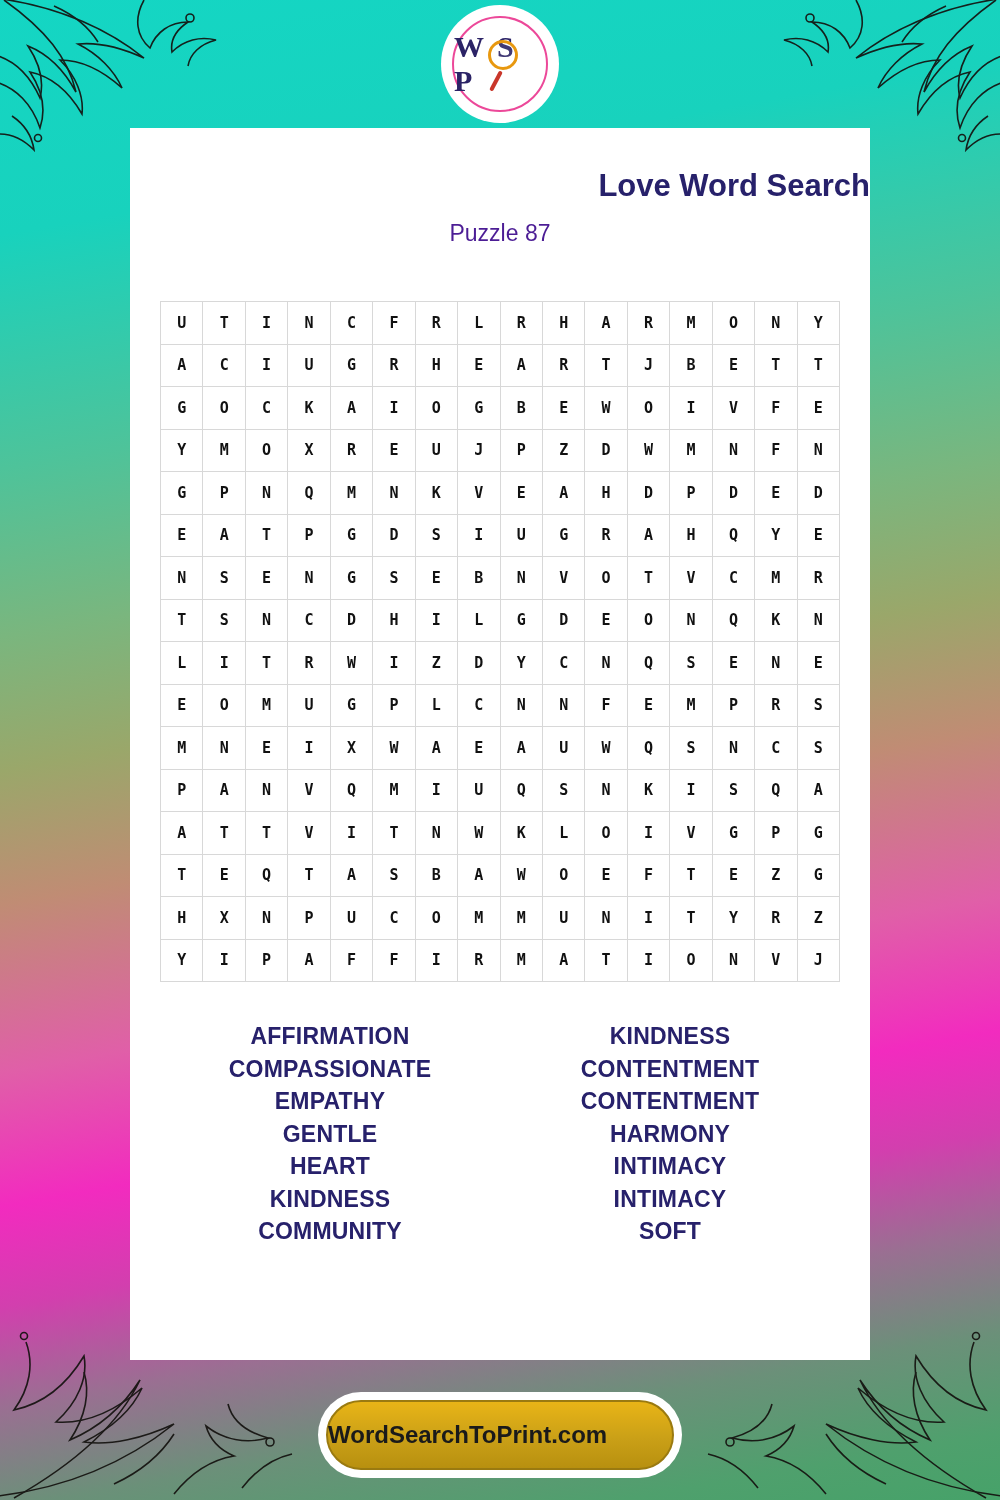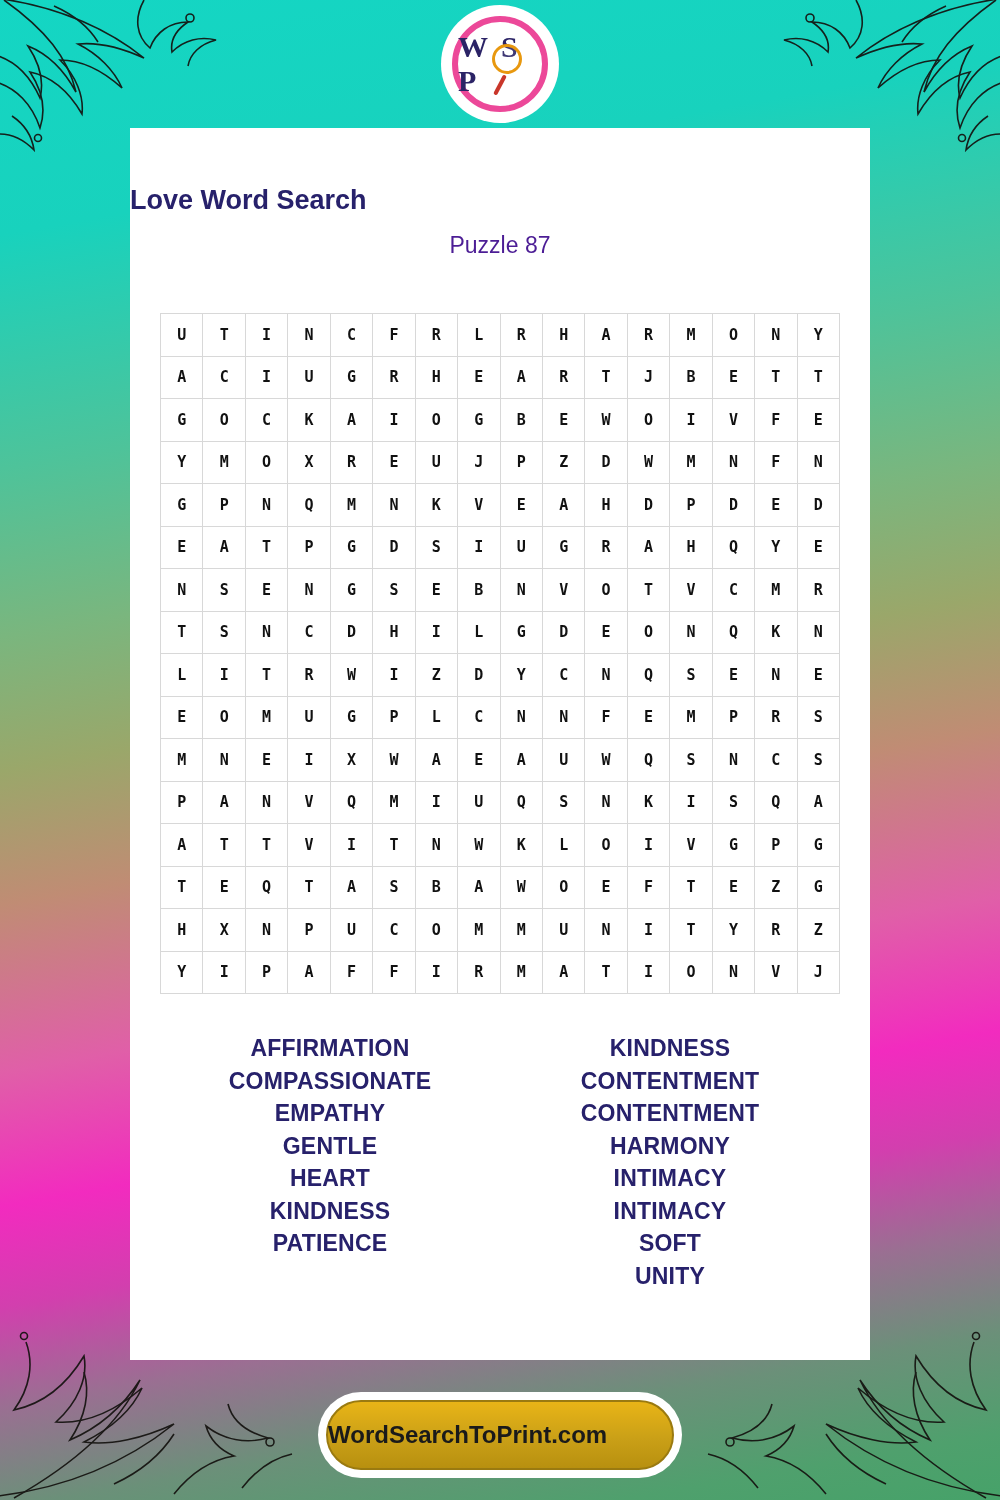--- a/index.html
+++ b/index.html
@@ -46,21 +46,21 @@
     width: 112px; height: 112px;
     border-radius: 50%;
     background: #ffffff;
     box-shadow: 0 0 0 3px #ffffff;
     z-index: 5;
     display: flex; align-items: center; justify-content: center;
   }
   .logo-inner {
     width: 96px; height: 96px;
     border-radius: 50%;
-    border: 6px solid #ec4899;
+    border: 2px solid #ec4899;
     position: relative;
     display: flex; align-items: center; justify-content: flex-start;
   }
   .logo-letters {
     font-family: "Liberation Serif", serif;
     font-weight: bold;
     font-size: 30px;
     color: #2b2366;
     letter-spacing: 3px;
     position: relative;
@@ -87,24 +87,24 @@
 
   
   .sheet {
     position: absolute;
     top: 128px; left: 130px;
     width: 740px; height: 1232px;
     background: #ffffff;
     z-index: 3;
   }
   .title {
-    margin-top: 57px;
-    text-align: left;
+    margin-top: 40px;
+    text-align: right;
     color: #27216b;
-    font-size: 27px;
+    font-size: 31px;
     font-weight: bold;
   }
   .subtitle {
     margin-top: 16px;
     text-align: center;
     color: #4c1d95;
     font-size: 23px;
     font-weight: normal;
   }
 
@@ -533,31 +533,30 @@
     </div>
 
     <div class="words">
       <div class="col" id="words-left">
           <div class="word">AFFIRMATION</div>
           <div class="word">COMPASSIONATE</div>
           <div class="word">EMPATHY</div>
           <div class="word">GENTLE</div>
           <div class="word">HEART</div>
           <div class="word">KINDNESS</div>
-          <div class="word">PATIENCE</div>
+          <div class="word">COMMUNITY</div>
         </div>
       <div class="col" id="words-right">
           <div class="word">KINDNESS</div>
           <div class="word">CONTENTMENT</div>
           <div class="word">CONTENTMENT</div>
           <div class="word">HARMONY</div>
           <div class="word">INTIMACY</div>
           <div class="word">INTIMACY</div>
           <div class="word">SOFT</div>
-          <div class="word">UNITY</div>
         </div>
     </div>
   </div>
 
   <div class="pill-shadow"></div>
   <div class="pill">
     <span>WordSearchToPrint.com</span>
   </div>
 
 </div>

